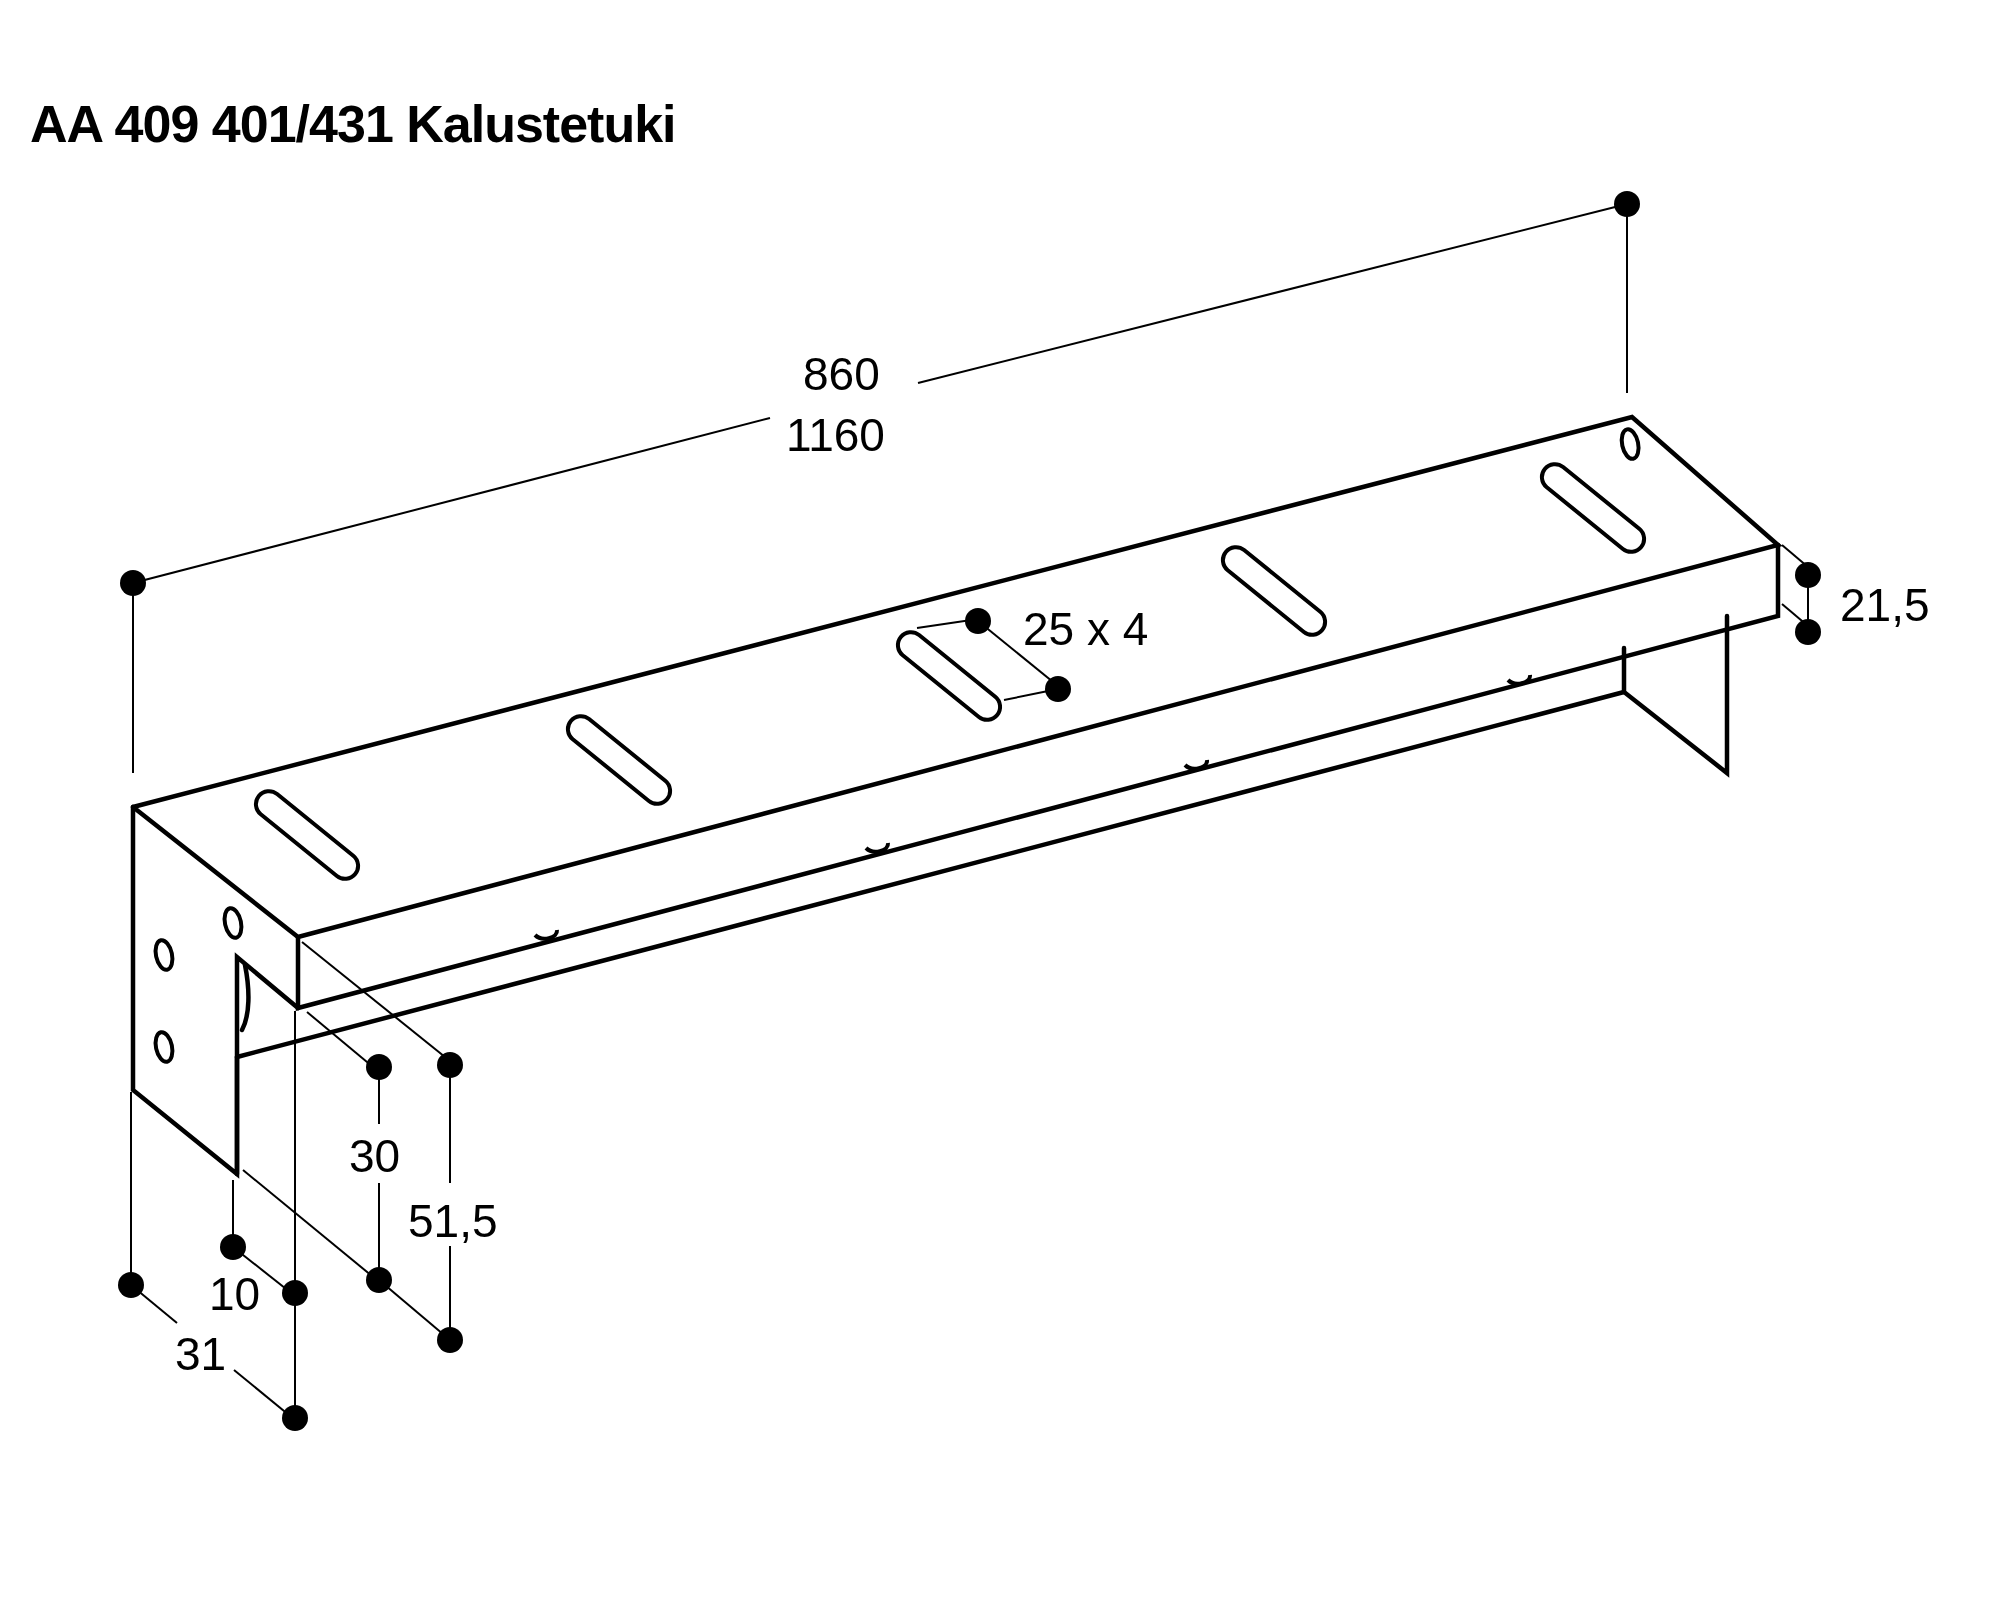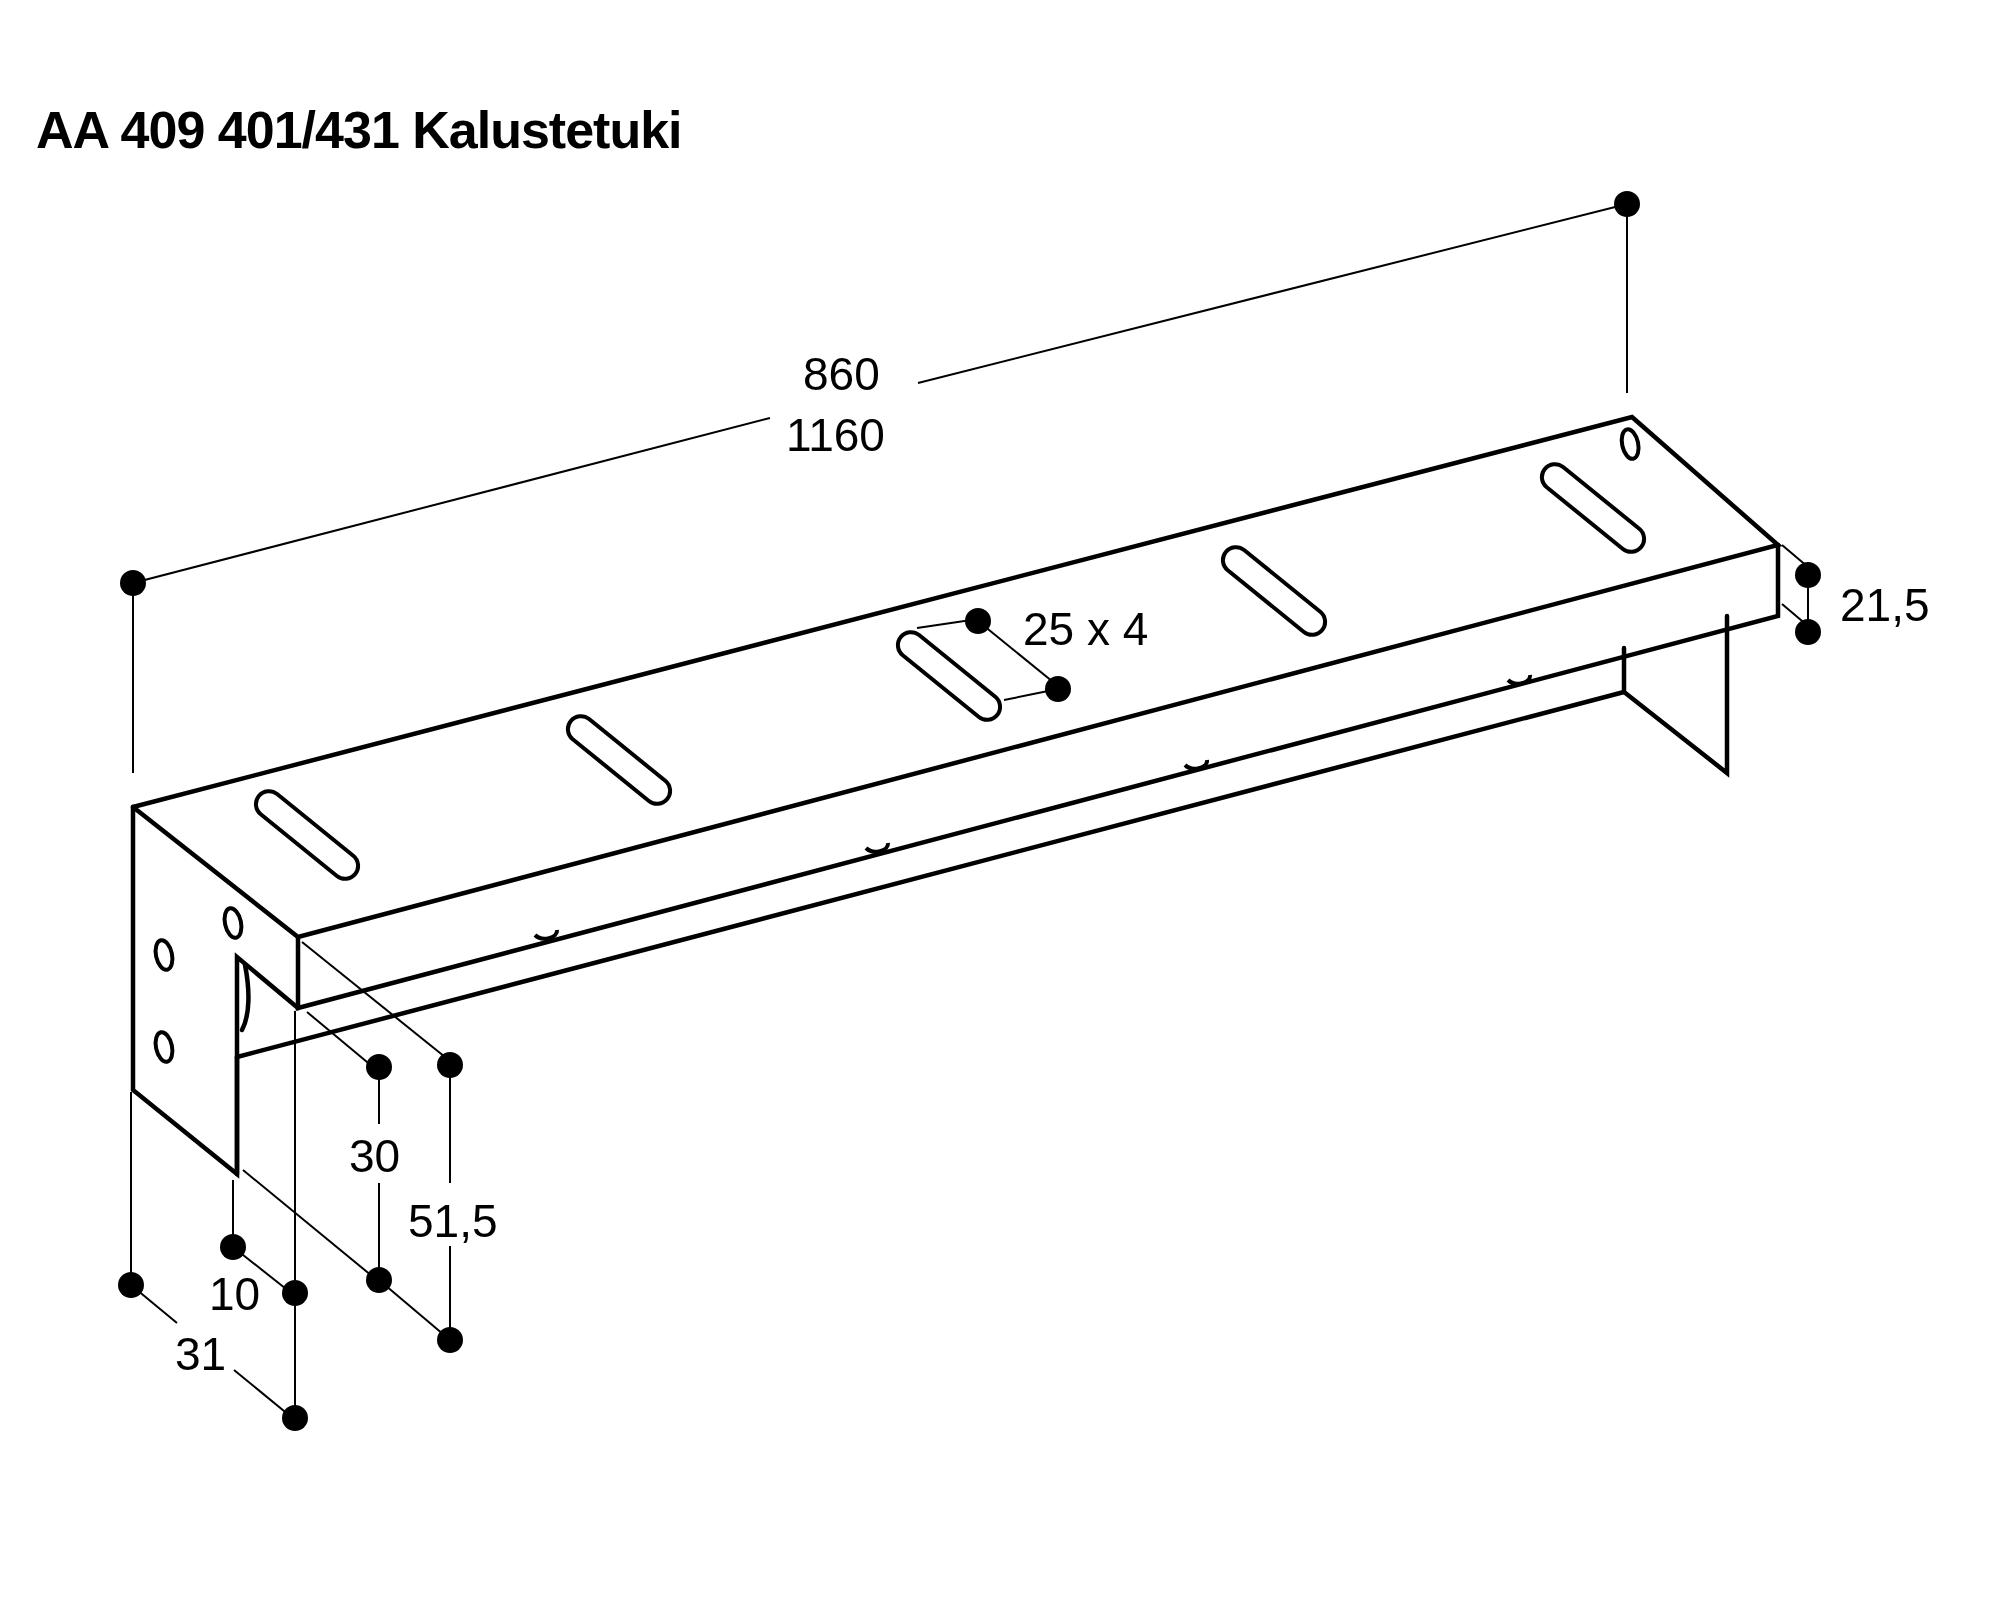--- a/index.html
+++ b/index.html
@@ -1,17 +1,17 @@
 <!DOCTYPE html>
 <html><head>
 <meta charset="utf-8">
 <style>
   html, body { margin: 0; padding: 0; background: #ffffff; }
   body { width: 2000px; height: 1600px; position: relative; overflow: hidden; font-family: "Liberation Sans", sans-serif; }
-  .title { position: absolute; left: 24px; top: 92px; font-family: "Liberation Sans", sans-serif; font-weight: 700; font-size: 52px; letter-spacing: -1px; color: #000; margin: 12px; line-height: 1; }
+  .title { position: absolute; left: 24px; top: 92px; font-family: "Liberation Sans", sans-serif; font-weight: 700; font-size: 52px; letter-spacing: -1px; color: #000; margin: 6px; line-height: 1; }
   svg.drawing { position: absolute; left: 0; top: 0; }
   .edge { fill: none; stroke: #000; stroke-width: 4.5; stroke-linejoin: miter; stroke-linecap: round; }
   .hole { fill: none; stroke: #000; stroke-width: 4; }
   .dim { fill: none; stroke: #000; stroke-width: 2; }
   .dot { fill: #000; }
   .lbl { font-family: "Liberation Sans", sans-serif; font-size: 46px; fill: #000; }
 </style>
 </head>
 <body>
 

